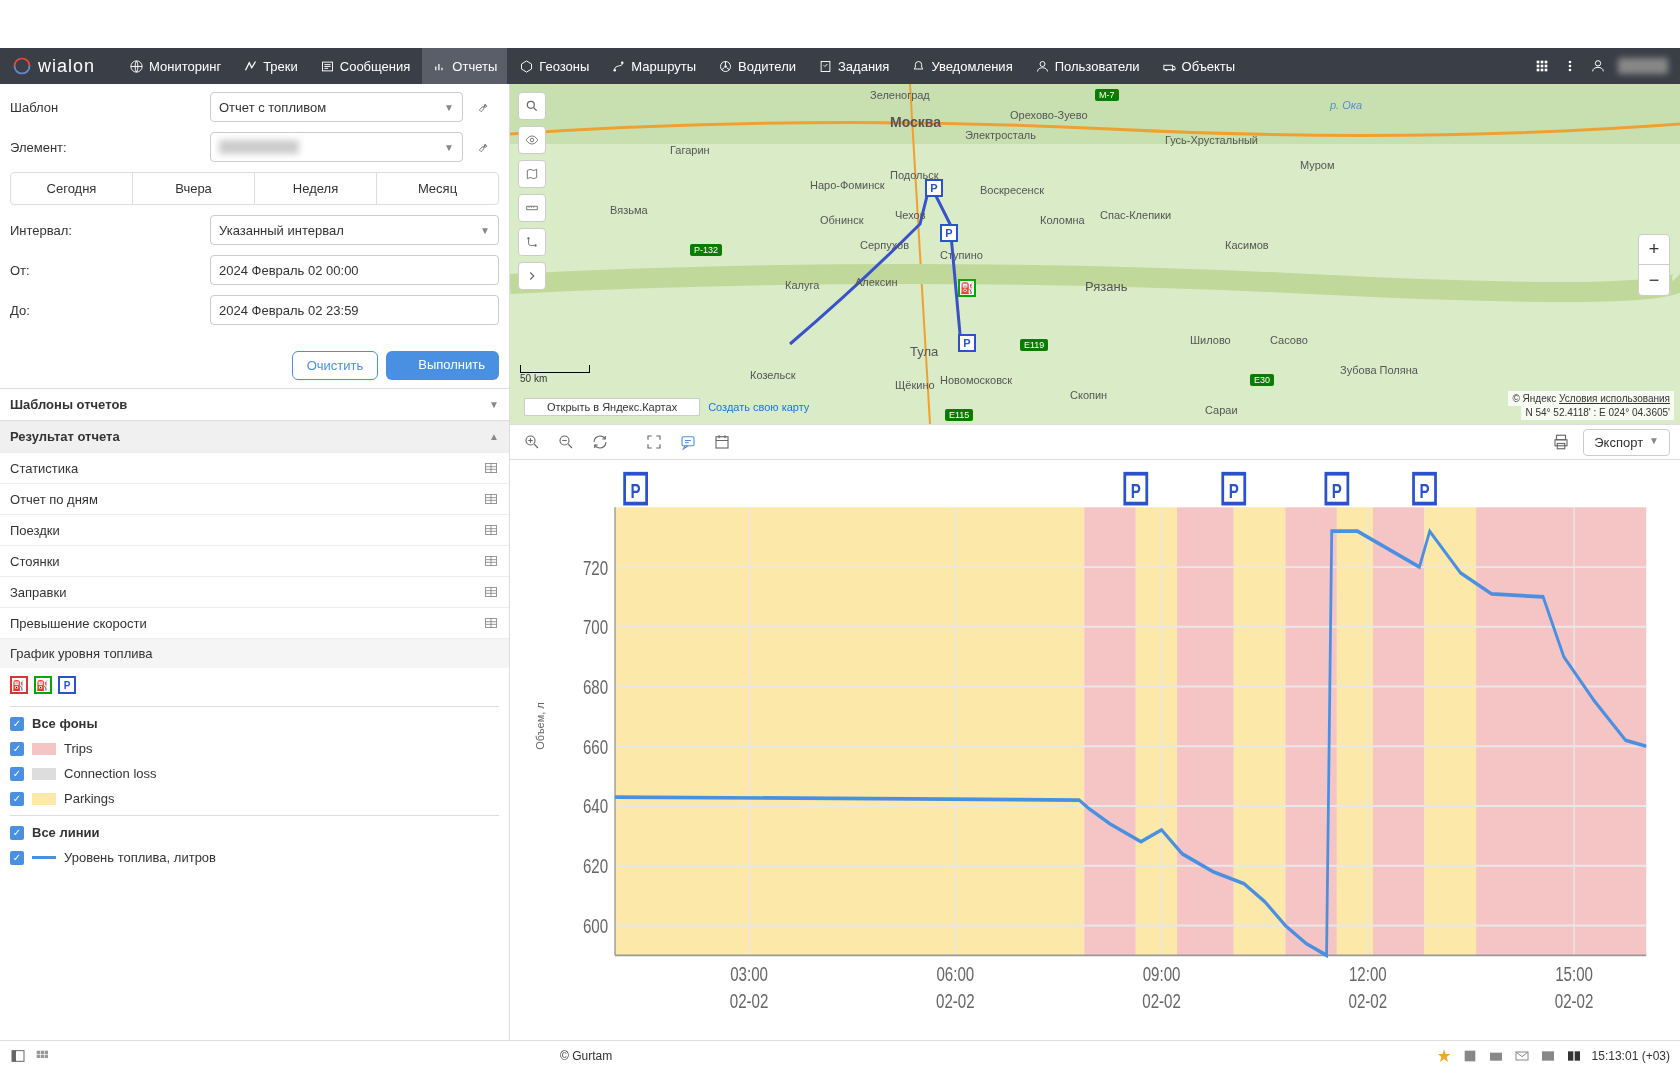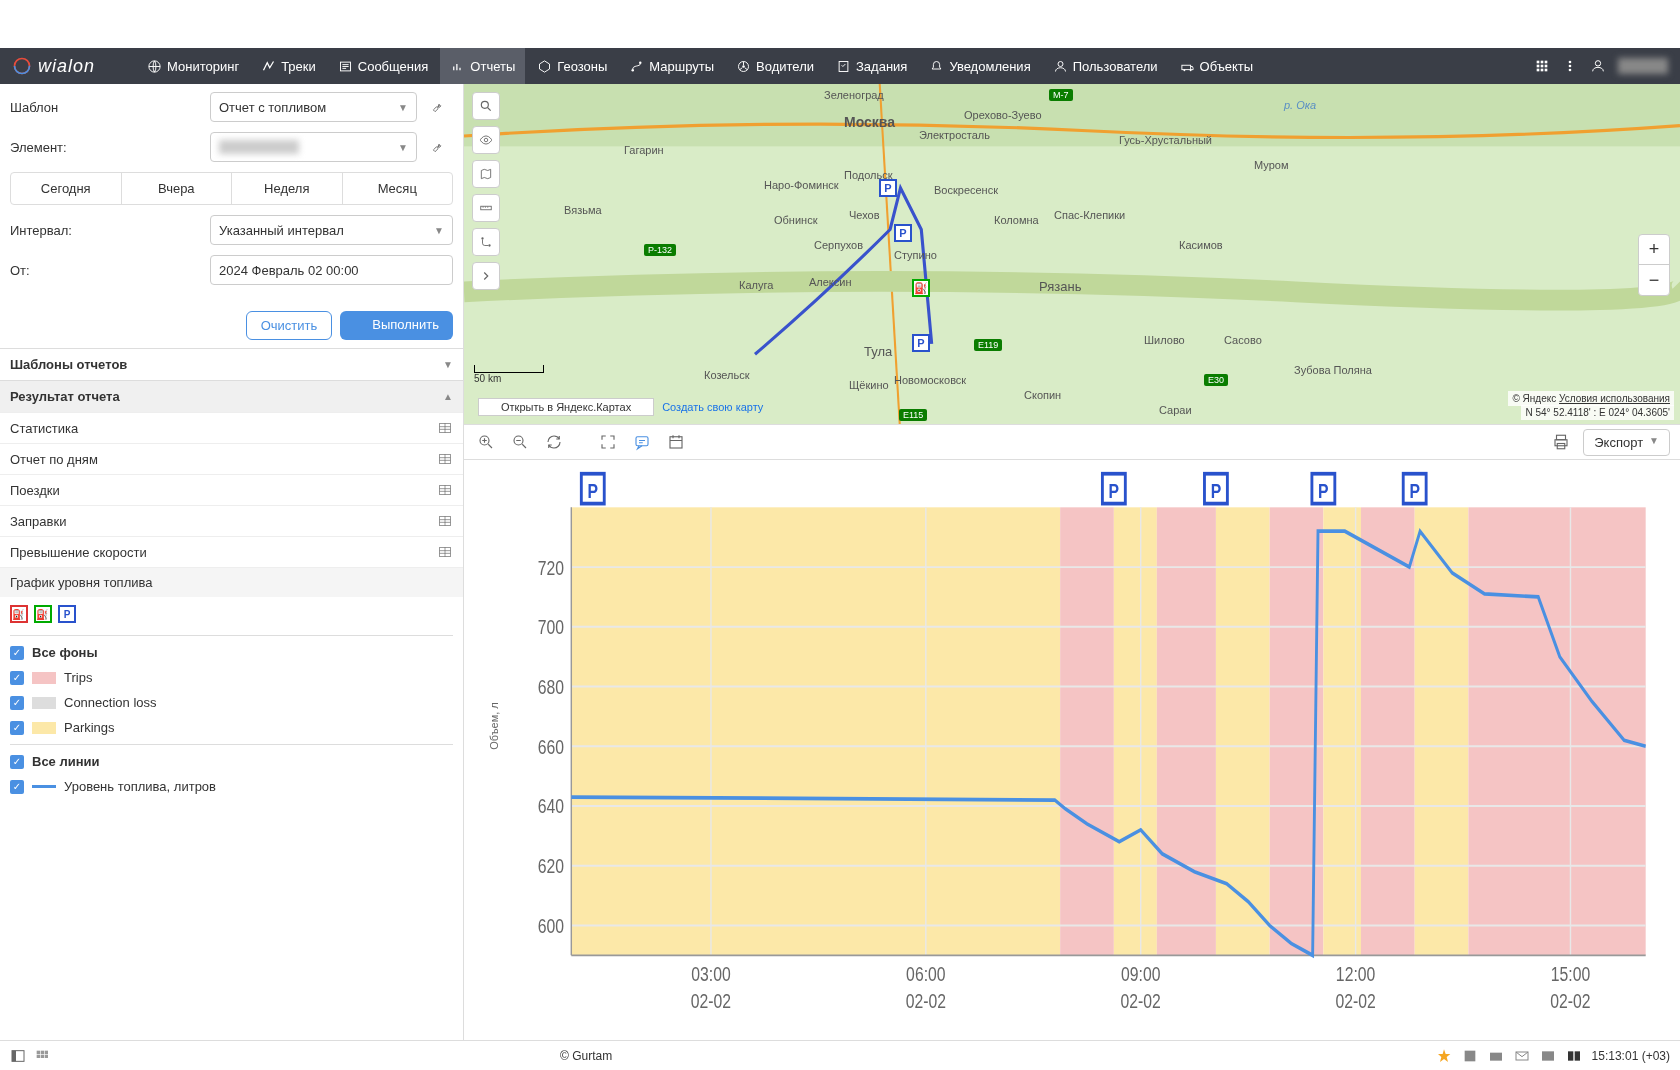--- a/index.html
+++ b/index.html
@@ -3,34 +3,34 @@
 <meta charset="utf-8">
 <style>
 * { margin: 0; padding: 0; box-sizing: border-box; }
 body { font-family: Arial, sans-serif; font-size: 13px; color: #333; background: #fff; width: 1680px; height: 1070px; overflow: hidden; }
 
 
 .top-spacer { height: 48px; background: #fff; }
 
 
 .header { background: #3a3e47; height: 36px; display: flex; align-items: center; padding: 0 12px; color: #fff; }
-.logo { display: flex; align-items: center; gap: 6px; margin-right: 42px; font-style: italic; }
+.logo { display: flex; align-items: center; gap: 6px; margin-right: 24px; }
 .logo-icon { width: 20px; height: 20px; }
 .logo-text { font-size: 18px; font-weight: 400; letter-spacing: 1px; }
 .nav { display: flex; gap: 2px; }
 .nav-item { display: flex; align-items: center; gap: 5px; padding: 0 10px; height: 36px; cursor: pointer; font-size: 13px; }
 .nav-item.active { background: #5a5e68; }
 .nav-icon { width: 15px; height: 15px; fill: #fff; }
 .header-right { margin-left: auto; display: flex; align-items: center; gap: 12px; }
 .header-icon { width: 16px; height: 16px; fill: #fff; cursor: pointer; }
 .user-blur { width: 50px; height: 16px; background: #888; filter: blur(3px); }
 
 
 .main { display: flex; height: calc(100% - 84px - 30px); }
-.sidebar { width: 464px; border-right: 1px solid #ddd; display: flex; flex-direction: column; overflow-y: auto; }
+.sidebar { width: 510px; border-right: 1px solid #ddd; display: flex; flex-direction: column; overflow-y: auto; }
 .content { flex: 1; display: flex; flex-direction: column; }
 
 
 .form-section { padding: 8px 10px; }
 .form-row { display: flex; align-items: center; margin-bottom: 10px; }
 .form-label { width: 200px; font-size: 13px; color: #333; }
 .form-select { flex: 1; height: 30px; border: 1px solid #ccc; border-radius: 4px; padding: 0 8px; background: #fff; display: flex; align-items: center; justify-content: space-between; cursor: pointer; }
 .form-input { flex: 1; height: 30px; border: 1px solid #ccc; border-radius: 4px; padding: 0 8px; background: #fff; display: flex; align-items: center; }
 .wrench-btn { width: 30px; height: 30px; margin-left: 6px; display: flex; align-items: center; justify-content: center; cursor: pointer; }
 .element-blur { width: 80px; height: 14px; background: #ccc; filter: blur(3px); }
@@ -254,20 +254,26 @@
             <span>Указанный интервал</span>
             <span class="chevron">▼</span>
           </div>
       </div>
       <div class="form-row">
         <div class="form-label">От:</div>
         <div class="form-input">
             <span>2024 Февраль 02 00:00</span>
           </div>
       </div>
+      <div class="form-row">
+        <div class="form-label">До:</div>
+        <div class="form-input">
+            <span>2024 Февраль 02 23:59</span>
+          </div>
+      </div>
     </div>
     <div class="btn-row">
       <div class="btn btn-clear">Очистить</div>
       <div class="btn btn-exec">Выполнить</div>
     </div>
 
     <div class="accordion-header">
         <span>Шаблоны отчетов</span>
         <span class="chevron">▼</span>
       </div>
@@ -284,20 +290,27 @@
       </div>
     <div class="result-item">
         <span>Отчет по дням</span>
         <svg class="result-icon" viewBox="0 0 24 24">
           <rect x="4" y="5" width="16" height="14" fill="none" stroke="#666"></rect>
           <path d="M4 10h16M4 14h16M12 5v14" stroke="#666"></path>
         </svg>
       </div>
     <div class="result-item">
         <span>Поездки</span>
+        <svg class="result-icon" viewBox="0 0 24 24">
+          <rect x="4" y="5" width="16" height="14" fill="none" stroke="#666"></rect>
+          <path d="M4 10h16M4 14h16M12 5v14" stroke="#666"></path>
+        </svg>
+      </div>
+    <div class="result-item">
+        <span>Стоянки</span>
         <svg class="result-icon" viewBox="0 0 24 24">
           <rect x="4" y="5" width="16" height="14" fill="none" stroke="#666"></rect>
           <path d="M4 10h16M4 14h16M12 5v14" stroke="#666"></path>
         </svg>
       </div>
     <div class="result-item">
         <span>Заправки</span>
         <svg class="result-icon" viewBox="0 0 24 24">
           <rect x="4" y="5" width="16" height="14" fill="none" stroke="#666"></rect>
           <path d="M4 10h16M4 14h16M12 5v14" stroke="#666"></path>

